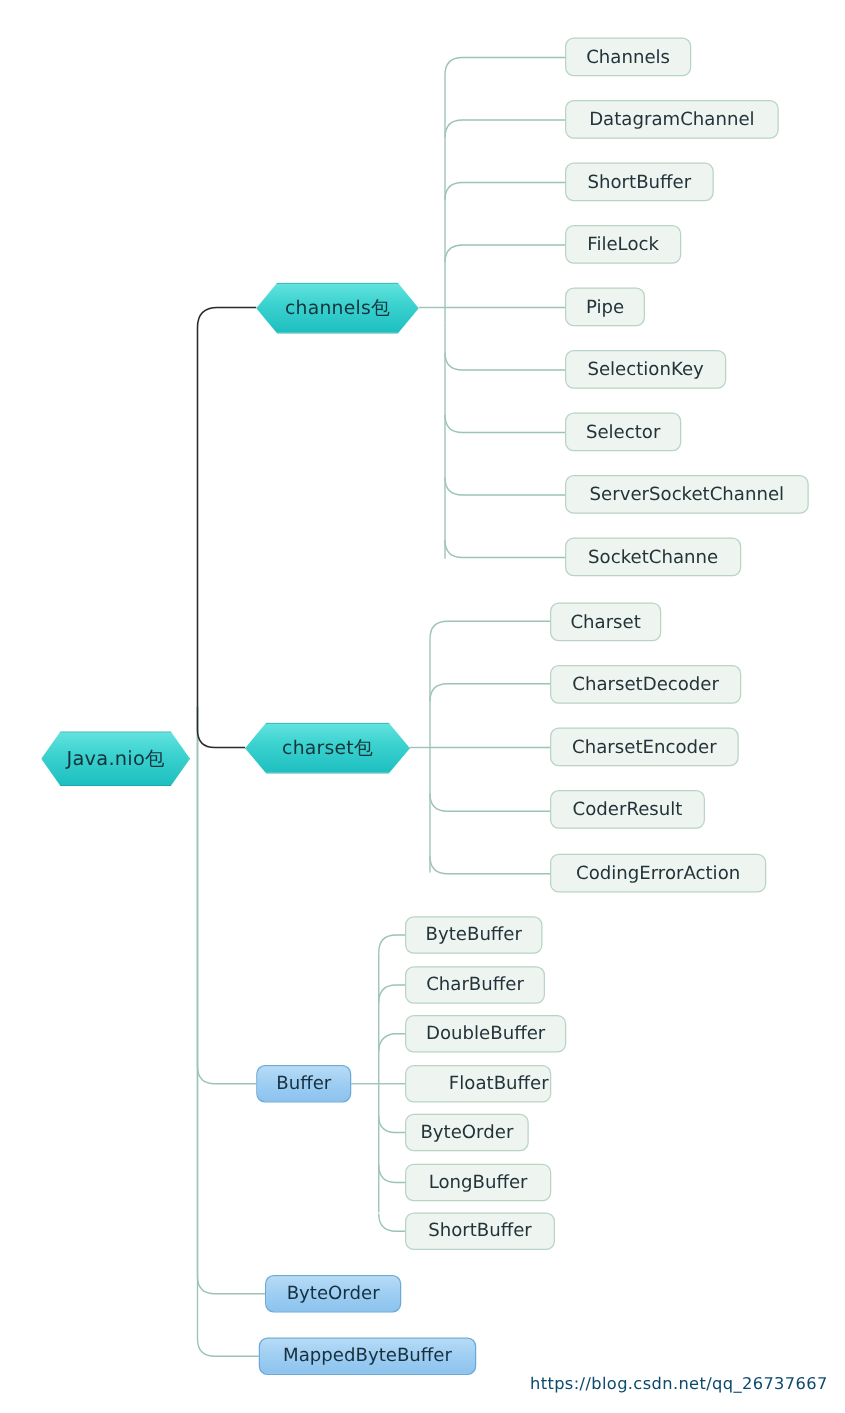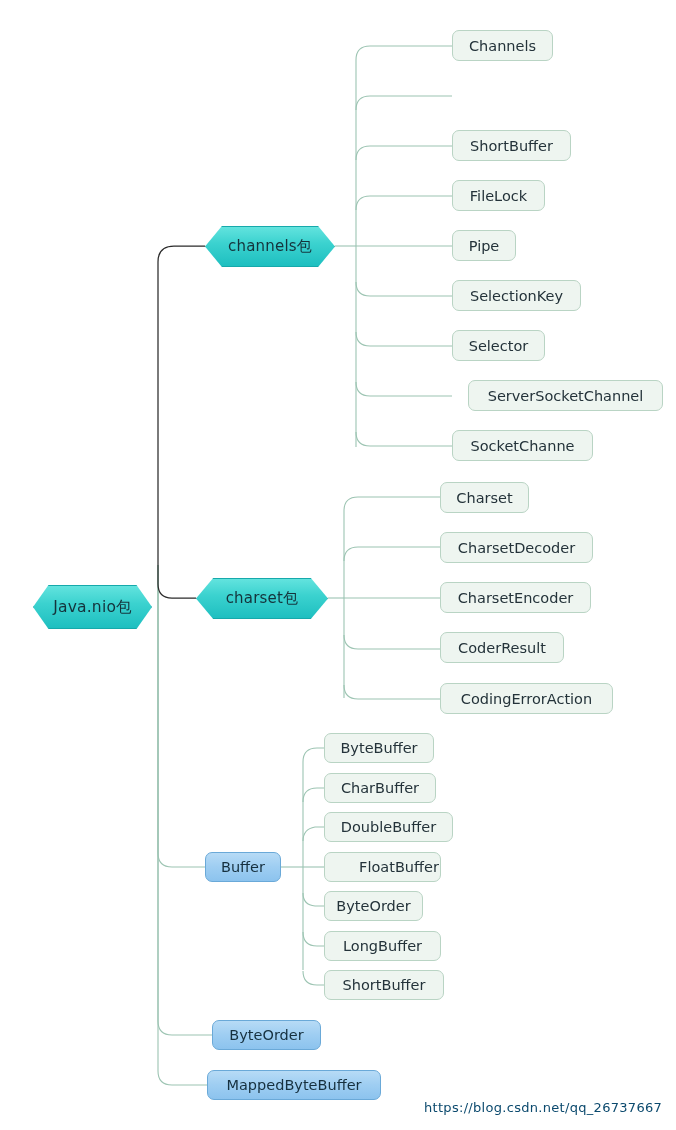--- a/index.html
+++ b/index.html
@@ -168,36 +168,39 @@
     <span>Java.nio包</span>
   </div>
 
   <div class="hex" style="left:205px; top:226px; width:130px; height:41px;">
     <span>channels包</span>
   </div>
 
   <div class="leaf" style="left:452px; top:30px; width:101px; height:31px;">
     <span>Channels</span>
   </div>
+  <div class="leaf" style="left:452px; top:80px; width:171px; height:31px;">
+    <span>DatagramChannel</span>
+  </div>
   <div class="leaf" style="left:452px; top:130px; width:119px; height:31px;">
     <span>ShortBuffer</span>
   </div>
   <div class="leaf" style="left:452px; top:180px; width:93px; height:31px;">
     <span>FileLock</span>
   </div>
   <div class="leaf" style="left:452px; top:230px; width:64px; height:31px;">
     <span>Pipe</span>
   </div>
   <div class="leaf" style="left:452px; top:280px; width:129px; height:31px;">
     <span>SelectionKey</span>
   </div>
   <div class="leaf" style="left:452px; top:330px; width:93px; height:31px;">
     <span>Selector</span>
   </div>
-  <div class="leaf" style="left:468px; top:380px; width:195px; height:31px;">
+  <div class="leaf" style="left:452px; top:380px; width:195px; height:31px;">
     <span>ServerSocketChannel</span>
   </div>
   <div class="leaf" style="left:452px; top:430px; width:141px; height:31px;">
     <span>SocketChanne</span>
   </div>
 
   <div class="hex" style="left:196px; top:578px; width:132px; height:41px;">
     <span>charset包</span>
   </div>
 

